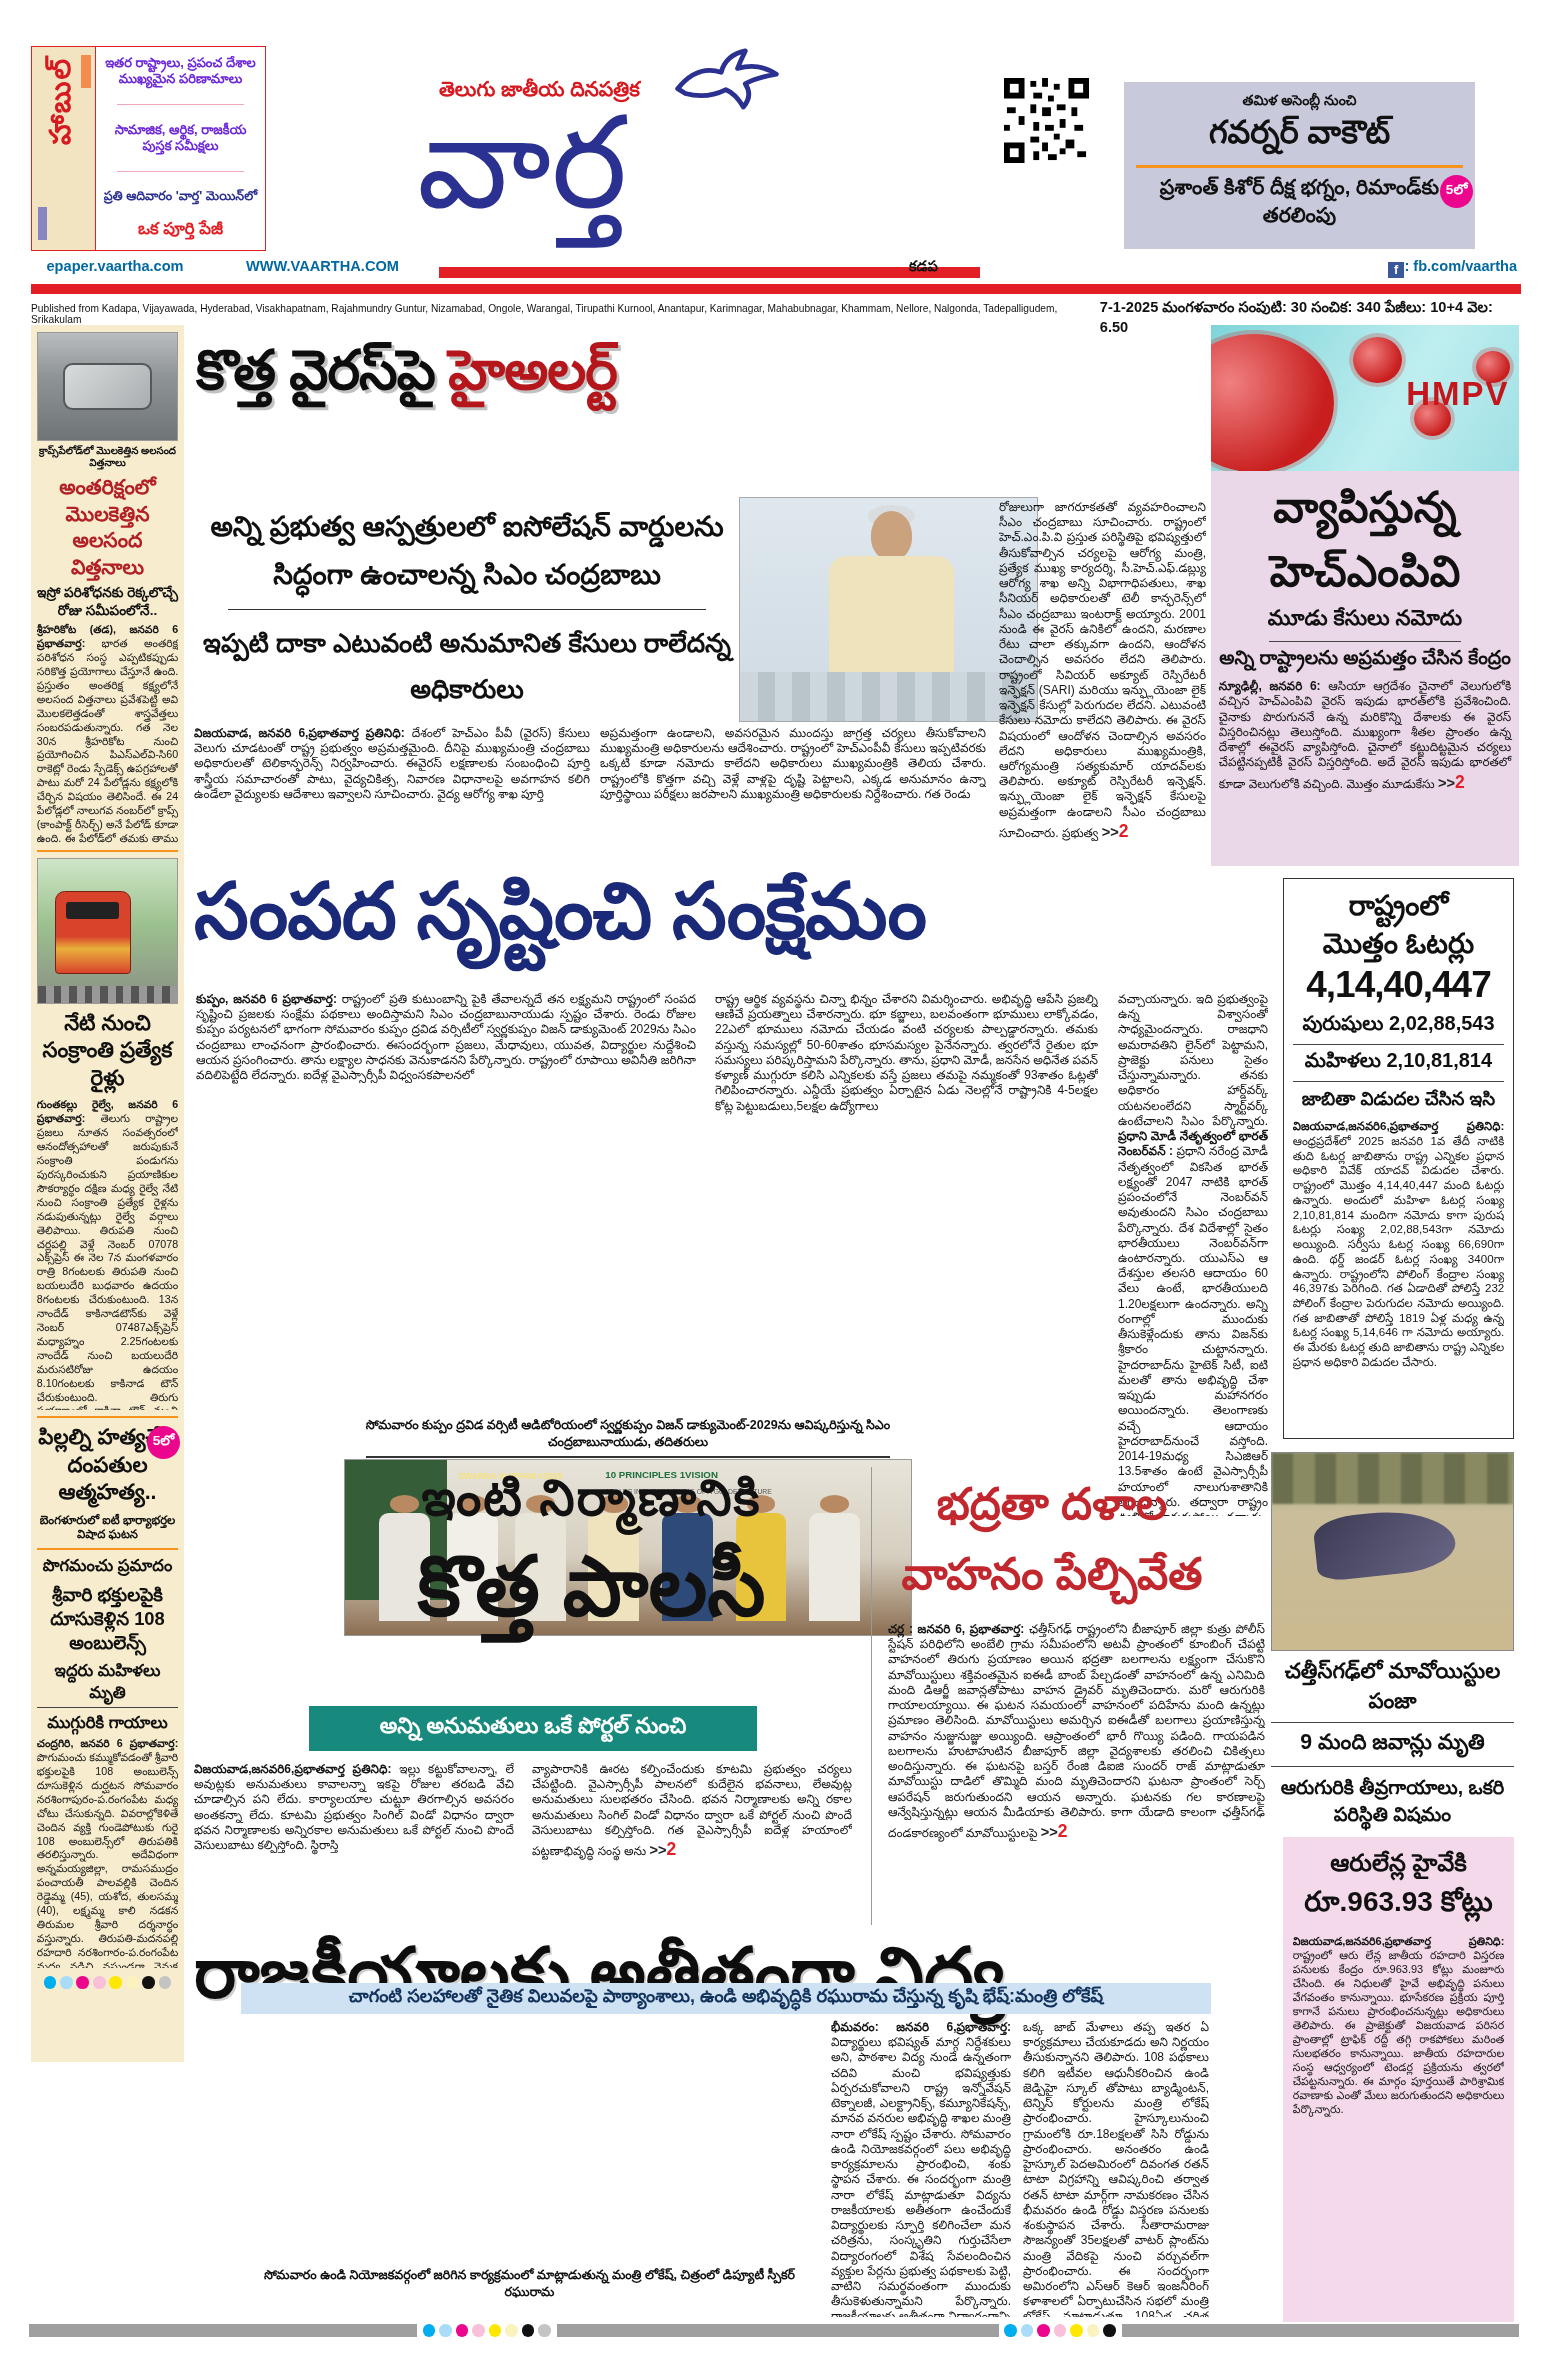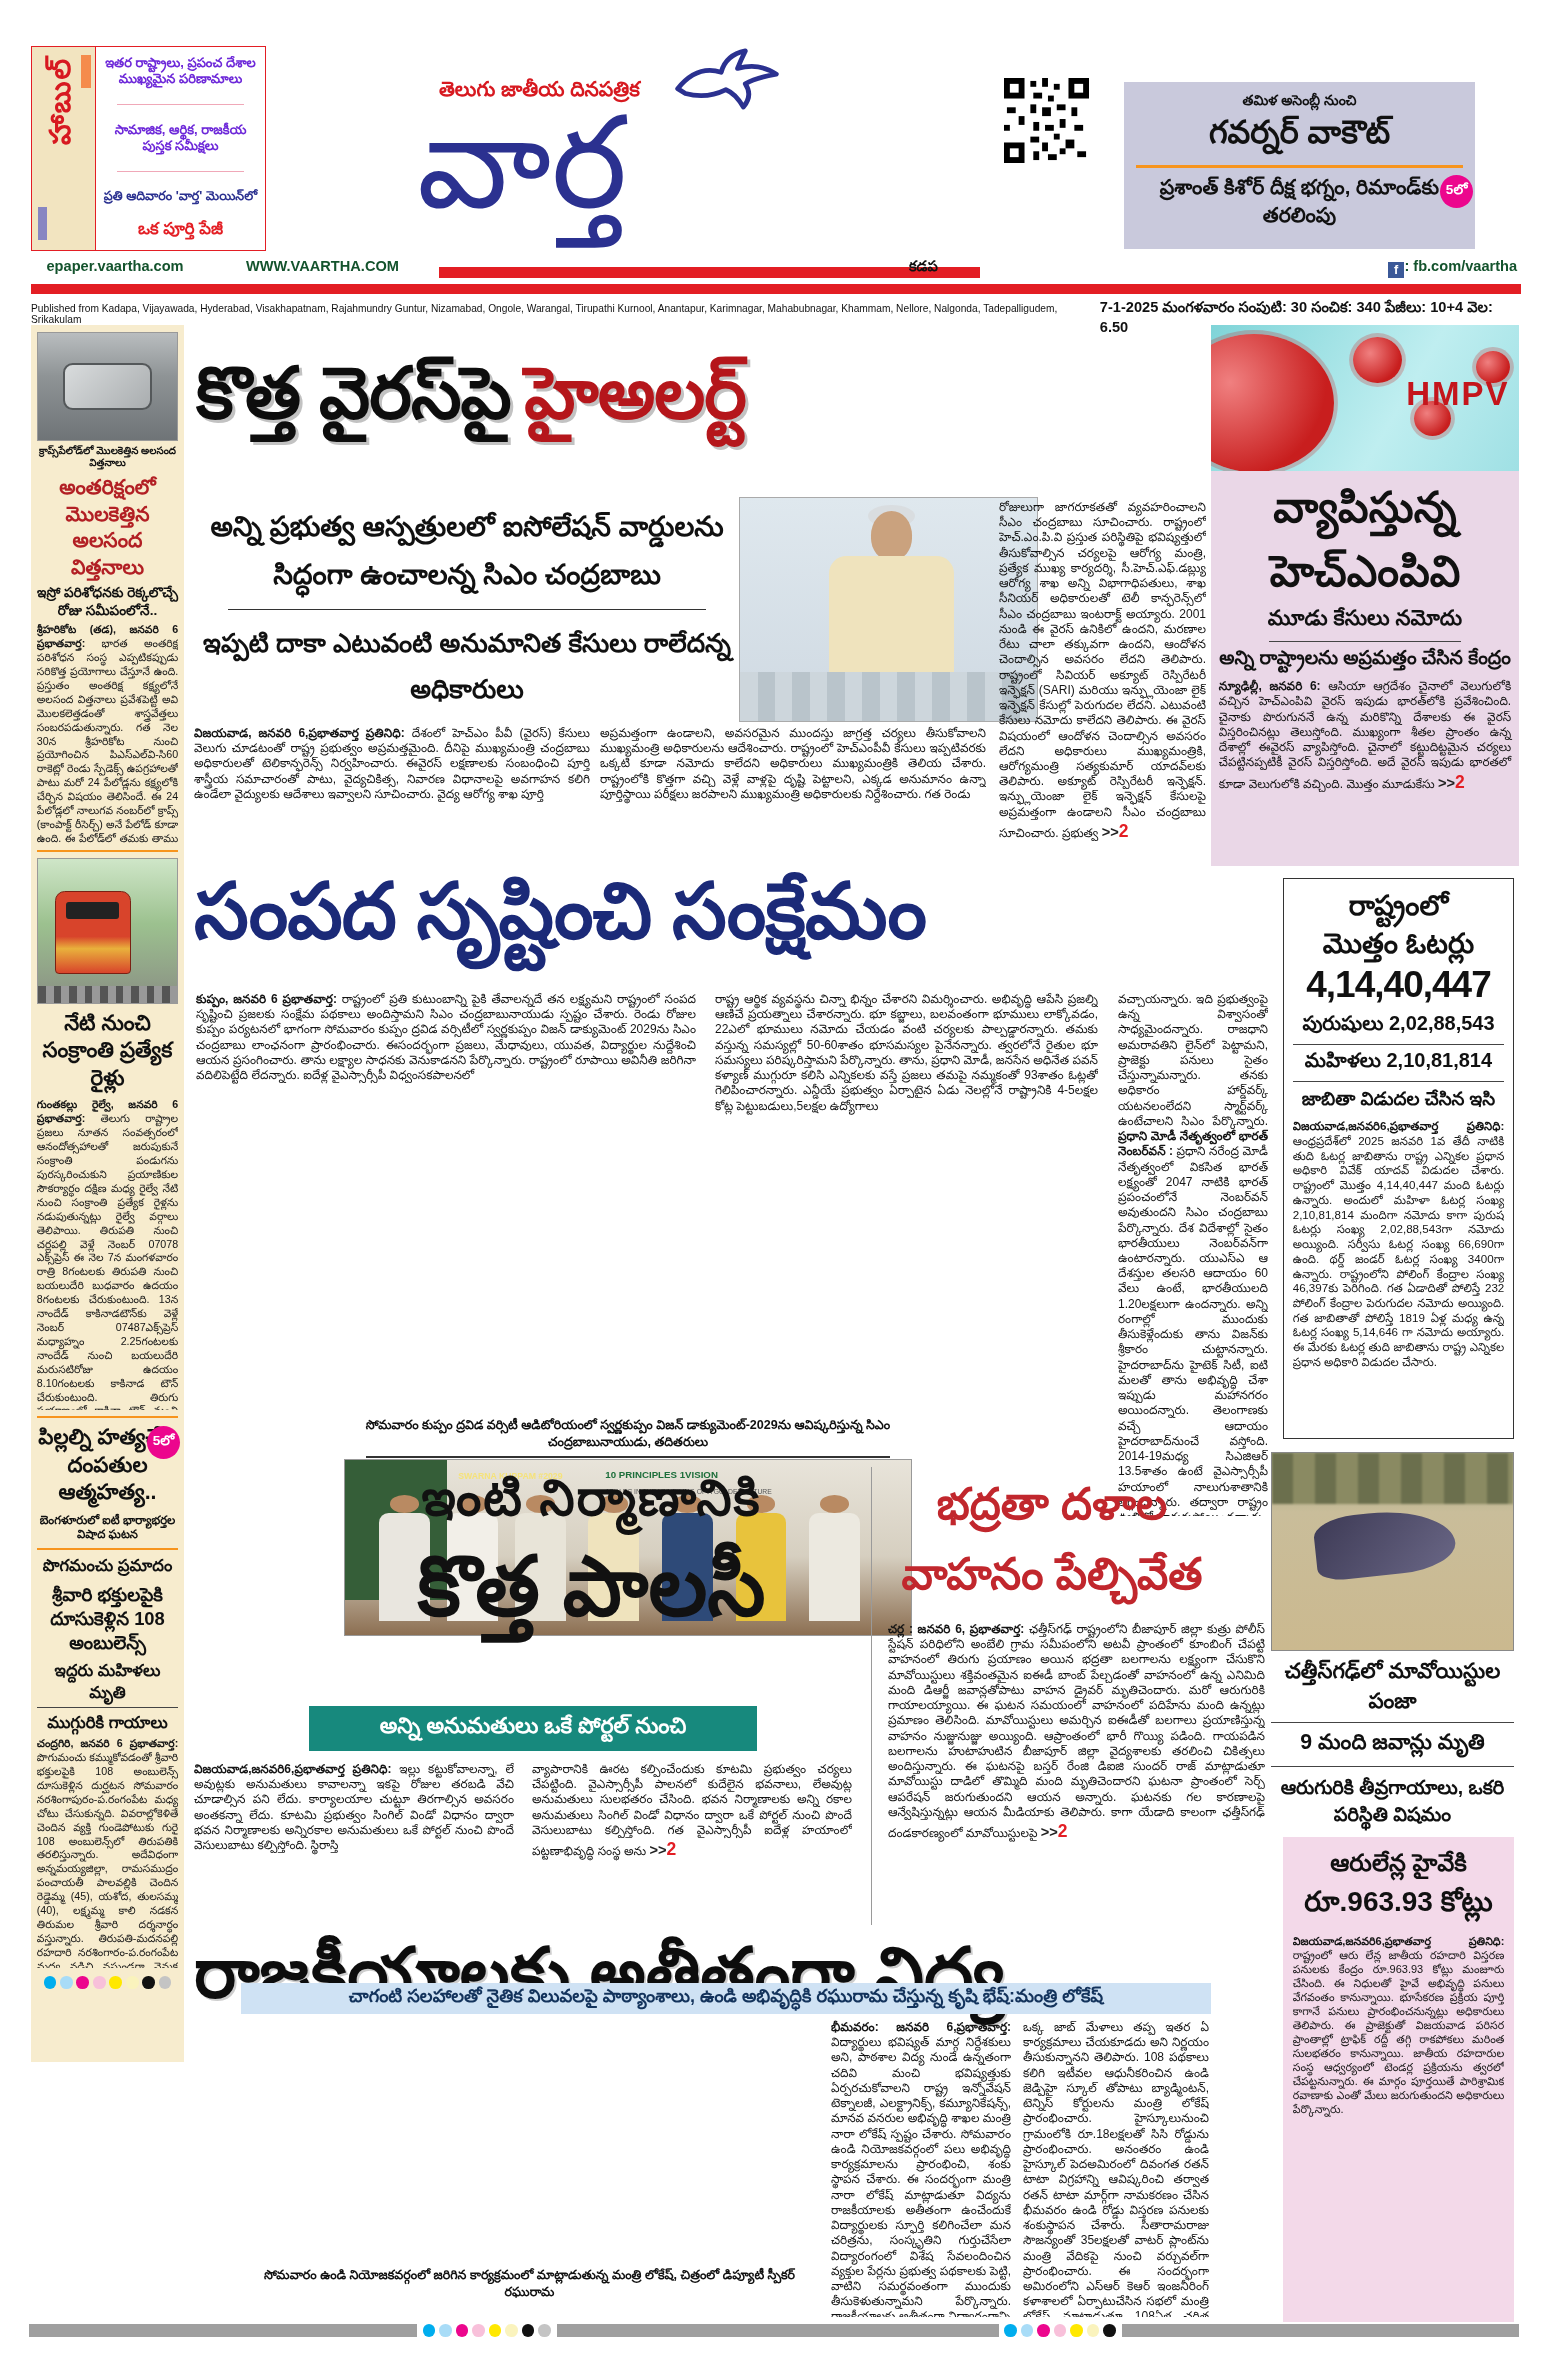--- a/index.html
+++ b/index.html
@@ -35,21 +35,21 @@
   #logo-underline{left:439px;top:267px;width:541px;height:10.7px;background:#e31e24;}
   #dove{left:668px;top:45px;}
   #qr{left:1004px;top:78px;width:85px;height:85px;}
   #flashbox{left:1124px;top:82px;width:351px;height:167px;background:#c9c9dc;text-align:center;padding-top:9.7px;}
   #flashbox .l1{font-size:14px;font-weight:bold;}
   #flashbox .l2{font-size:32px;font-weight:800;margin-top:1.9px;}
   #flashbox .odv{position:relative;border:0;border-top:3.9px solid #f7941d;margin:7.8px 11.6px 5.8px 11.6px;}
   #flashbox .badge5{position:absolute;right:-5.8px;top:-17.5px;}
   #flashbox .l3{font-size:20.4px;font-weight:bold;line-height:1.35;}
   #strip-row{left:31px;top:258px;width:1490px;height:23px;font-size:14.6px;}
-  #strip-row .red{color:#14532d;font-weight:bold;}
+  #strip-row .red{color:#0369a1;font-weight:bold;}
   #strip-row .ed{color:#111;font-weight:bold;}
   .fbicon{display:inline-block;width:16.5px;height:16.5px;background:#3b5998;color:#fff;font-weight:bold;text-align:center;font-size:12.6px;line-height:16.5px;vertical-align:-2.9px;}
   #redbar{left:31px;top:284px;width:1490px;height:9.7px;background:#e31e24;}
   #pub-row{left:31px;top:299px;width:1490px;display:flex;justify-content:space-between;align-items:baseline;}
   #pub-row .pub{font-size:10.2px;color:#111;}
   #pub-row .iss{font-size:14.6px;font-weight:bold;}
   
   #sidebar{left:31px;top:325px;width:153px;height:1737px;background:#f7ecce;padding:6.8px 5.8px;overflow:hidden;}
   #sidebar .ph{width:100%;border:1px solid #999;}
   .cap{font-size:10.2px;font-weight:bold;line-height:1.25;margin:3.9px 0;}
@@ -74,21 +74,21 @@
   .cm-shirt{position:absolute;left:30%;top:26%;width:42%;height:52%;background:#efe3bd;border-radius:17.5px 17.5px 0 0;}
   .cm-desk{position:absolute;left:0;bottom:0;width:100%;height:22%;background:repeating-linear-gradient(90deg,#cdd6dc 0 17.5px,#b9c4cb 17.5px 35px);}
   .grp-bg{background:linear-gradient(180deg,#e8e4da 0%,#d6cfc0 55%,#8c6f52 100%);}
   .grp-curtain{position:absolute;left:0;top:0;width:18%;height:80%;background:#355e38;}
   .fig{position:absolute;bottom:8%;width:9%;height:62%;border-radius:9.7px 9.7px 0 0;}
   .fig .hd{position:absolute;left:22%;top:-16%;width:56%;height:16%;background:#b98a62;border-radius:50%;}
   .blast-bg{background:linear-gradient(180deg,#9aa07b 0%,#c9bd9a 30%,#cbb98f 100%);}
   .blast-trees{position:absolute;left:0;top:0;width:100%;height:26%;background:repeating-linear-gradient(90deg,#6b6f4d 0 21.3px,#8a8a62 21.3px 43px);filter:blur(1px);}
   .wreck{position:absolute;left:18%;top:30%;width:58%;height:32%;background:linear-gradient(135deg,#3d3a55,#6a6786);border-radius:30% 60% 40% 20%;transform:rotate(-6deg);}
   
-  #virus-hl{left:196px;top:352px;width:1014px;font-size:72px;font-weight:800;white-space:nowrap;letter-spacing:-1px;text-shadow:2.9px 2.9px 0 rgba(120,120,120,.45);}
+  #virus-hl{left:196px;top:338px;width:1014px;font-size:55px;font-weight:800;white-space:nowrap;letter-spacing:-1px;text-shadow:2.9px 2.9px 0 rgba(120,120,120,.45);}
   #virus-hl .blk{color:#0d0d0d;}
   #virus-hl .red{color:#b5161b;margin-left:13.6px;}
   #virus-deck{left:199px;top:503px;width:536px;text-align:center;}
   #virus-deck .d1{font-size:28px;font-weight:800;line-height:1.72;}
   #virus-deck .dvd{border:0;border-top:1.9px solid #333;margin:9.7px 29px;}
   #virus-deck .d2{font-size:26px;font-weight:800;line-height:1.8;}
   #cm-photo{left:739px;top:497px;width:299px;height:225px;border:1px solid #aaa;}
   #virus-ba{left:194px;top:726px;width:396px;height:132px;}
   #virus-bb{left:600px;top:726px;width:386px;height:132px;}
   #virus-bc{left:999px;top:500px;width:207px;height:359px;}

